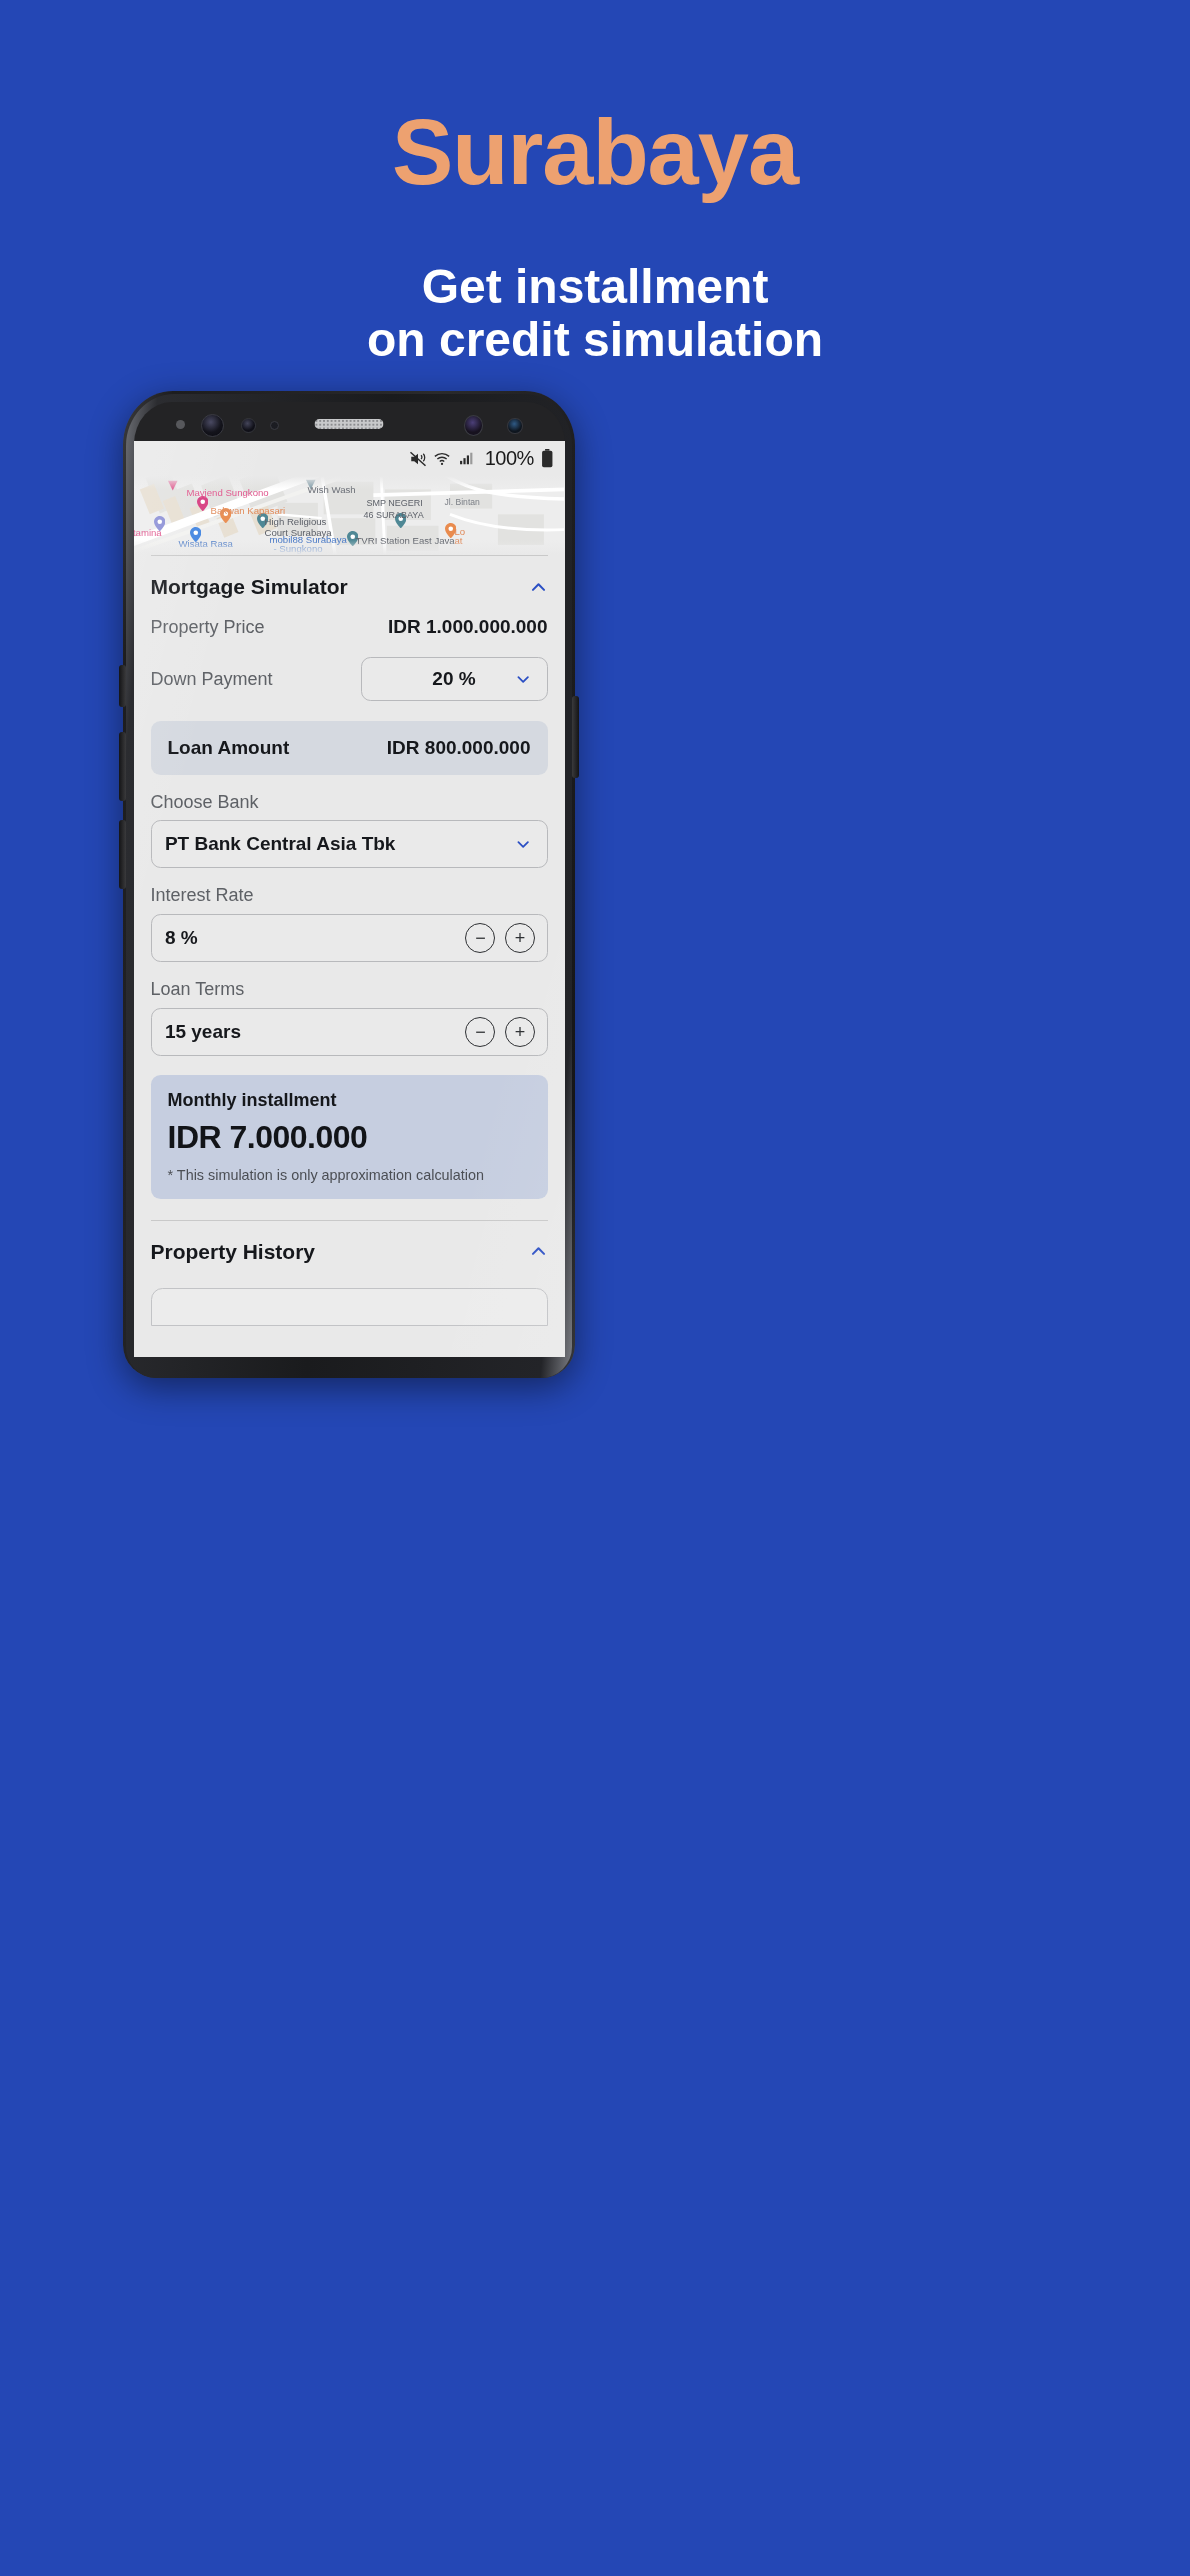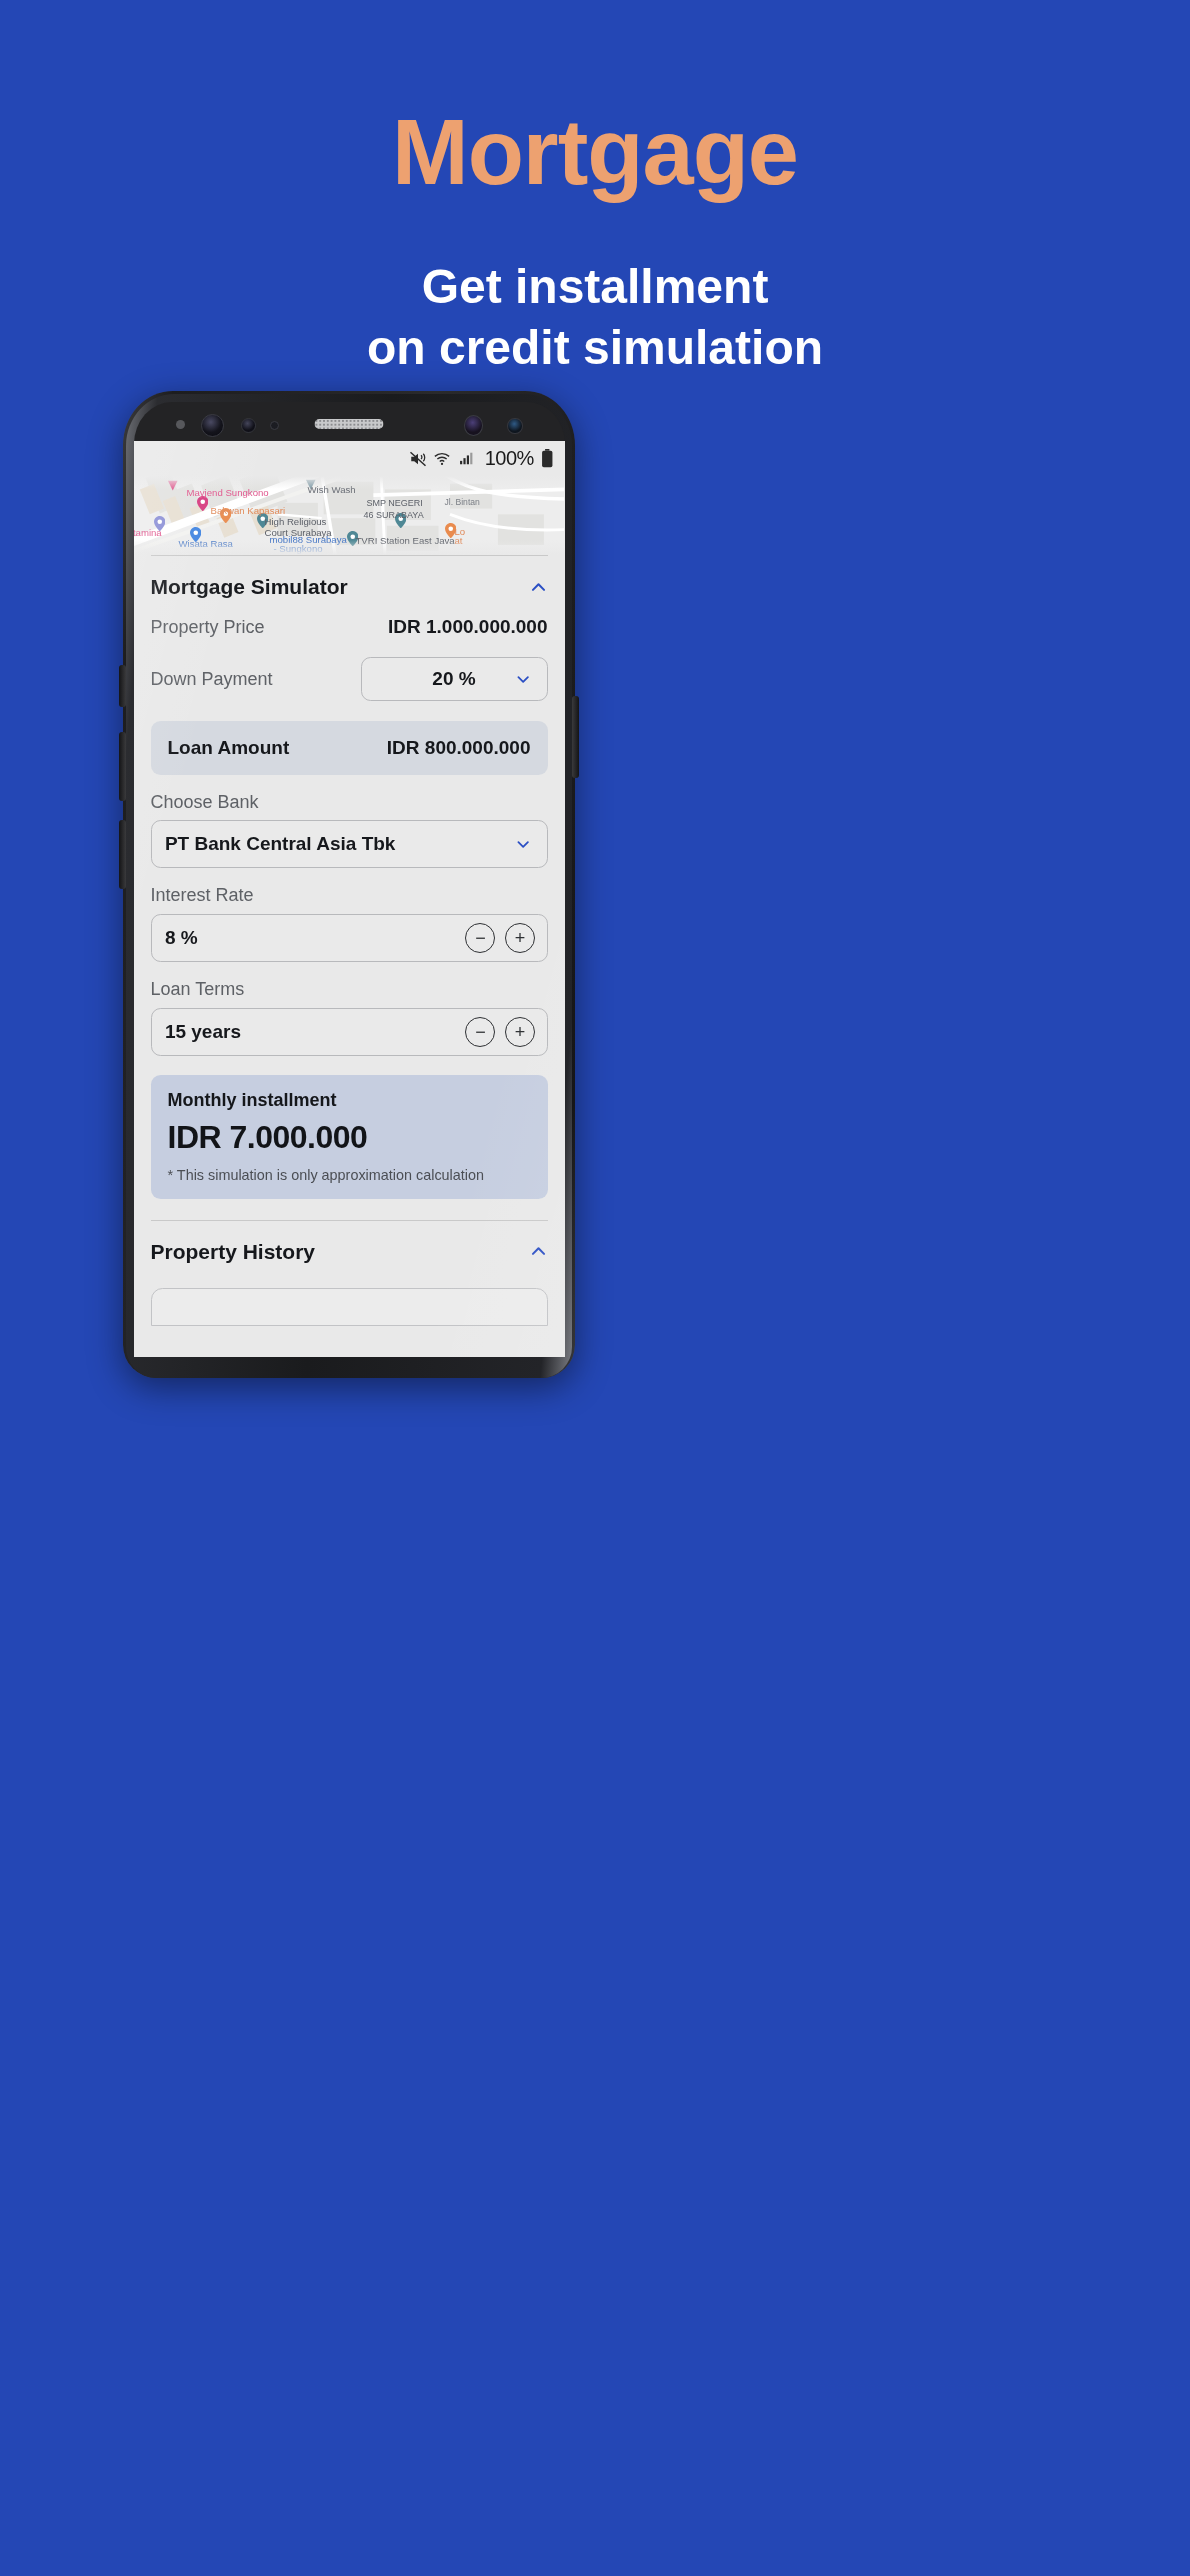--- a/index.html
+++ b/index.html
@@ -17,21 +17,21 @@
   }
   .promo-title {
     font-size: 92px; font-weight: bold; color: #eda170;
     letter-spacing: -1px; line-height: 1.05;
   }
   .promo-sub {
     margin-top: 59px;
     font-size: 48px; font-weight: bold; color: #ffffff;
     line-height: 1.12;
   }
-  .promo-sub .l2 { display: block; margin-top: 8px; }
+  .promo-sub .l2 { display: block; }
 
   
   .phone {
     position: absolute;
     left: 123px; top: 391px;
     width: 452px; height: 987px;
   }
   .phone-frame {
     position: absolute; inset: 0;
     background: linear-gradient(100deg,#3b3b3d 0%, #1d1d1f 8%, #2a2a2c 50%, #161618 92%, #39393b 100%);
@@ -205,21 +205,21 @@
   .gloss {
     position: absolute; inset: 0; pointer-events: none; z-index: 20;
     background: linear-gradient(105deg, rgba(255,255,255,.16) 0%, rgba(255,255,255,0) 22%,
                 rgba(255,255,255,0) 78%, rgba(255,255,255,.10) 100%);
   }
 </style>
 </head>
 <body>
 
 <div class="promo">
-  <div class="promo-title">Mortgage</div>
+  <div class="promo-title">Surabaya</div>
   <div class="promo-sub">
     <span class="l1">Get installment</span>
     <span class="l2">on credit simulation</span>
   </div>
 </div>
 
 <div class="phone">
   <div class="phone-frame"></div>
   <div class="phone-glass-edge"></div>
 

